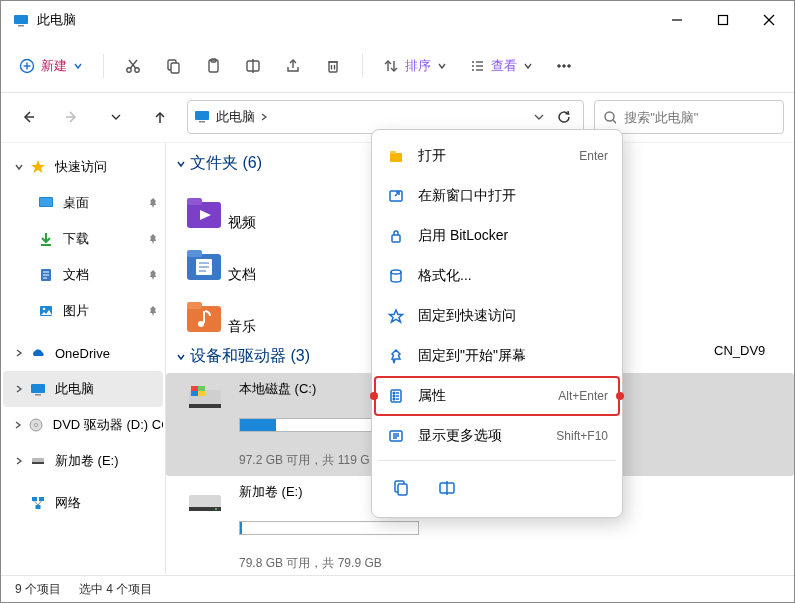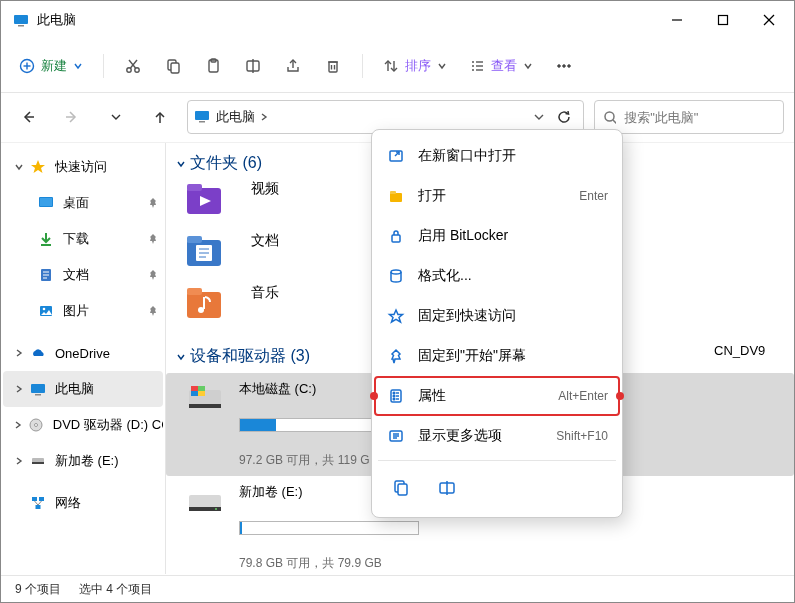--- a/index.html
+++ b/index.html
@@ -7,21 +7,21 @@
   .titlebar { height: 38px; display:flex; align-items:center; padding: 0 2px 0 12px; }
   .titlebar .icon-pc { width:16px; height:16px; margin-right:8px; }
   .titlebar .title { flex: 1; font-size: 13px; }
   .win-controls { display:flex; }
   .win-btn { width: 46px; height: 32px; display:flex; align-items:center; justify-content:center; }
   .win-btn svg { stroke:#000; }
   .toolbar { height: 54px; border-bottom: 1px solid #e5e5e5; display:flex; align-items:center; padding: 0 10px; gap: 6px;}
   .tb-btn { display:flex; align-items:center; justify-content:center; height: 38px; padding: 0 8px; border-radius:4px; color:#8b5cf6; gap:6px; }
   .tb-sep { width:1px; height:24px; background:#e5e5e5; margin:0 6px; }
   .tb-btn svg { stroke: #555; }
-  .tb-new { color:#15803d; }
+  .tb-new { color:#be185d; }
   .tb-new svg { stroke:#1a6fcf; }
   .navrow { height: 48px; display:flex; align-items:center; padding: 6px 10px; gap: 10px; }
   .arrow-btn { width:34px; height:34px; display:flex; align-items:center; justify-content:center; border-radius:4px; }
   .arrow-btn.disabled svg { stroke:#bbb; }
   .arrow-btn svg { stroke:#333; }
   .addr-bar { flex:1; height: 34px; border:1px solid #ccc; border-radius:4px; display:flex; align-items:center; padding: 0 6px; gap:6px; }
   .addr-bar .crumbs { flex:1; display:flex; align-items:center; gap:4px; color:#222; }
   .refresh-btn { width:26px; height:26px; display:flex; align-items:center; justify-content:center; }
   .search-bar { width:190px; height:34px; border:1px solid #ccc; border-radius:4px; display:flex; align-items:center; padding:0 8px; gap:8px; color:#777; }
   .search-bar input { border:none; outline:none; font-size:13px; width:100%; color:#333; }
@@ -32,21 +32,21 @@
   .side-item .caret { width:16px; display:flex; justify-content:center; }
   .side-item .caret svg{stroke:#555;}
   .side-item .lbl { white-space:nowrap; overflow:hidden;}
   .side-item .pin { margin-left:auto; margin-right:4px; display:flex;}
   .side-item.sel { background:#eaeaea; }
   .side-child { padding-left: 34px; }
   .ic { width:18px; height:18px; margin-right:6px; display:flex; align-items:center; justify-content:center; }
   .content { flex:1; overflow:hidden; position:relative; }
   .group-hdr { color:#003a7e; font-size:16px; display:flex; align-items:center; gap:4px; padding: 10px 0 6px 10px; }
   .group-hdr svg{stroke:#003a7e;}
-  .folder-row { display:flex; align-items:flex-start; height:52px; padding-left:18px; gap:27px;}
+  .folder-row { display:flex; align-items:flex-end; height:52px; padding-left:18px; gap:4px;}
   .folder-ic { width:40px; height:38px; display:flex; align-items:center; justify-content:center; }
   .folder-lbl { font-size:14px; }
   .drive-row { display:flex; align-items:flex-start; padding:6px 0 6px 18px; gap:14px; border:1px solid transparent; border-radius:3px;}
   .drive-row.sel { background:#d9d9d9; }
   .drive-ic { width:40px; height:38px; display:flex; align-items:center; justify-content:center;}
   .drive-info { display:flex; flex-direction:column; gap:20px;}
   .drive-name { font-size:13px;}
   .prog { width:180px; height:14px; border:1px solid #b8b8b8; background:#fff; position:relative;}
   .prog .fill { position:absolute; left:0; top:0; bottom:0; background:#1a87d8;}
   .drive-stat { font-size:12px; color:#6a6a6a;}
@@ -480,37 +480,37 @@
 </div>
 
 <div class="status">
   <span>9 个项目</span>
   <span>选中 4 个项目</span>
 </div>
 
 <div class="ctx">
   <div class="ctx-item">
     <span class="mi">
+        <svg width="18" height="18" fill="none">
+          <rect x="3" y="6" width="12" height="9" rx="1" fill="#f7b500"></rect>
+          <rect x="3" y="4" width="6" height="3" rx="1" fill="#f7c840"></rect>
+        </svg>
+      </span>
+    <span class="mlbl">打开</span>
+    <span class="macc">Enter</span>
+  </div>
+  <div class="ctx-item">
+    <span class="mi">
         <svg width="18" height="18" fill="none" stroke="#1a6fcf" stroke-width="1.5">
           <rect x="3" y="4" width="12" height="10" rx="1"></rect>
           <polyline points="8,9 12,5"></polyline>
           <polyline points="9,5 12,5 12,8"></polyline>
         </svg>
       </span>
     <span class="mlbl">在新窗口中打开</span>
-  </div>
-  <div class="ctx-item">
-    <span class="mi">
-        <svg width="18" height="18" fill="none">
-          <rect x="3" y="6" width="12" height="9" rx="1" fill="#f7b500"></rect>
-          <rect x="3" y="4" width="6" height="3" rx="1" fill="#f7c840"></rect>
-        </svg>
-      </span>
-    <span class="mlbl">打开</span>
-    <span class="macc">Enter</span>
   </div>
   <div class="ctx-item">
     <span class="mi">
         <svg width="18" height="18" fill="none" stroke="#1a6fcf" stroke-width="1.5">
           <rect x="5" y="8" width="8" height="7" rx="1"></rect>
           <path d="M7 8V6a2 2 0 0 1 4 0v2"></path>
         </svg>
       </span>
     <span class="mlbl">启用 BitLocker</span>
   </div>

